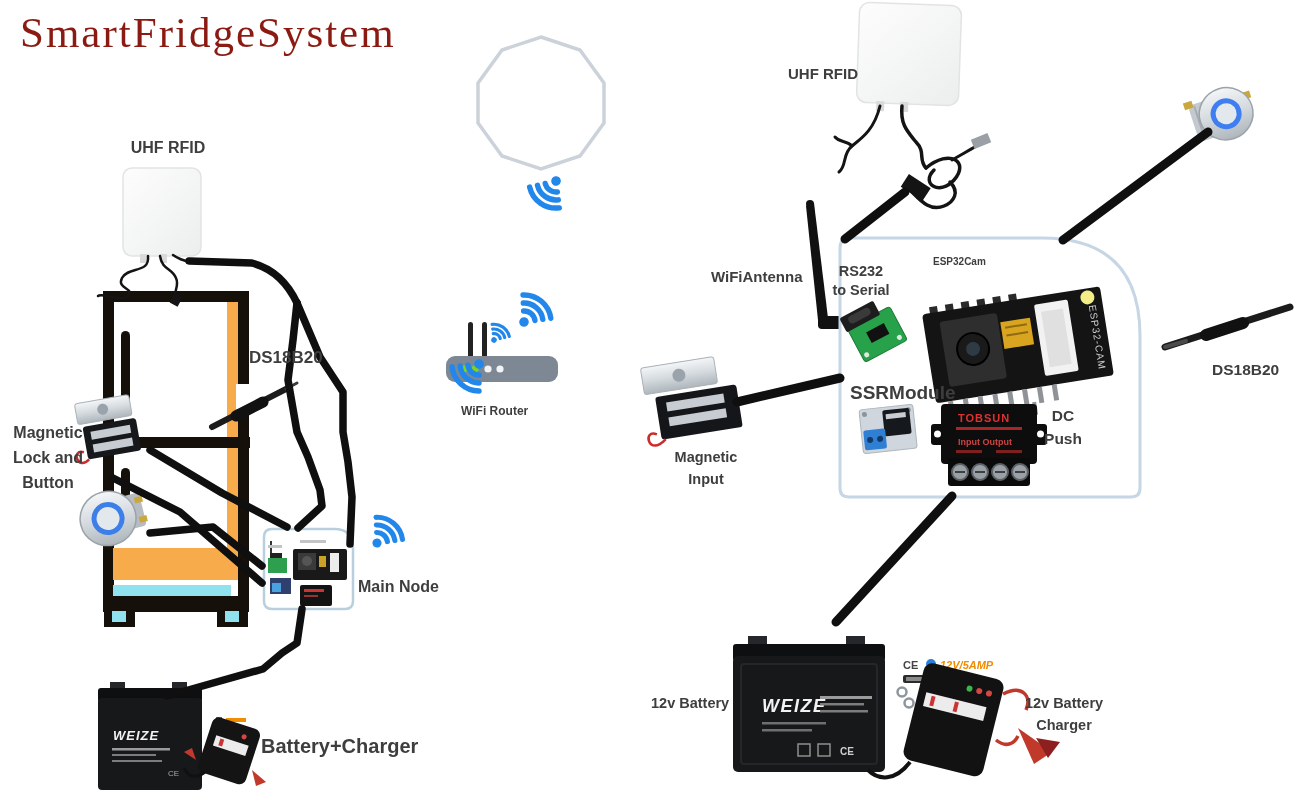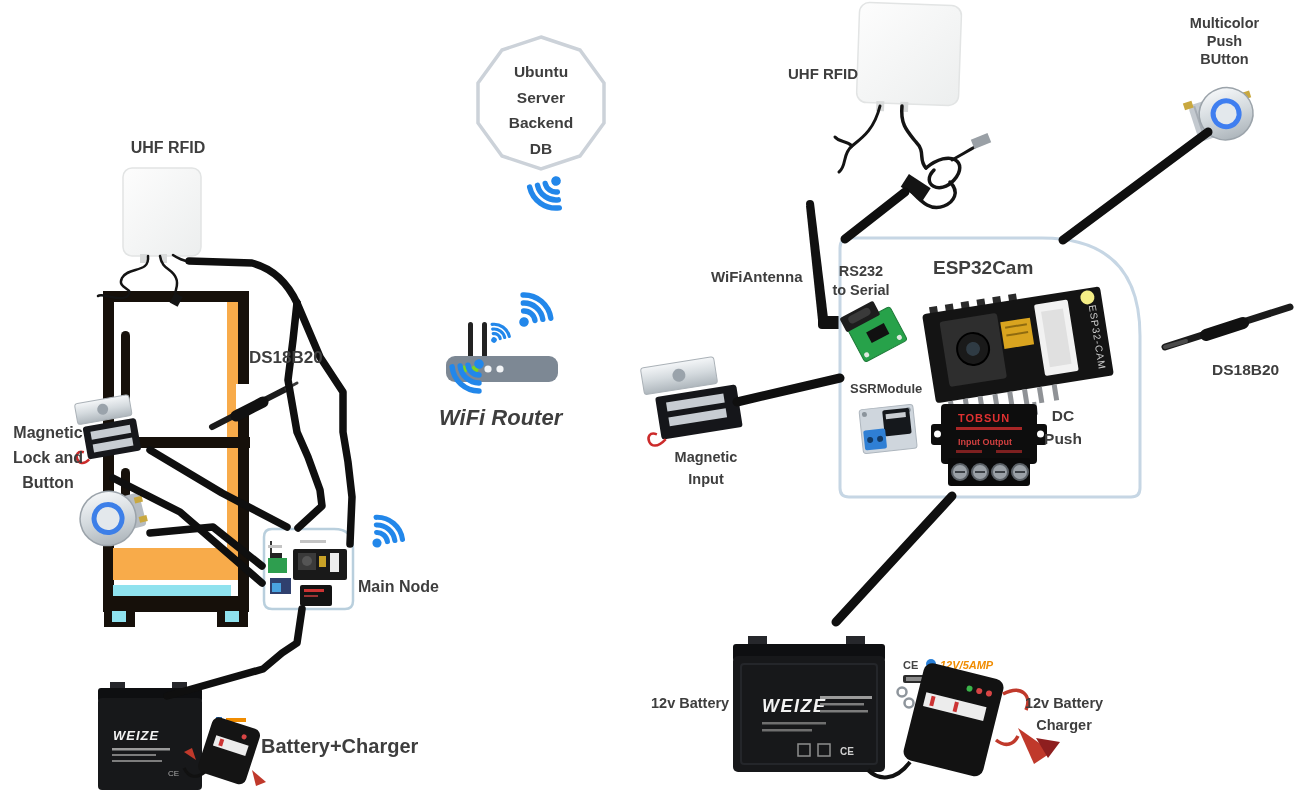--- a/index.html
+++ b/index.html
@@ -355,62 +355,52 @@
     </g>
 
     <g stroke="#0f0f0f" stroke-width="9">
       <line x1="905" y1="192" x2="845" y2="239"></line>
       <line x1="1208" y1="132" x2="1063" y2="240"></line>
       <line x1="737" y1="402" x2="840" y2="378"></line>
       <line x1="952" y1="496" x2="836" y2="622"></line>
     </g>
   </svg>
 
+  <div id="title" style="color:#8b1b12;">SmartFridgeSystem</div>
 
   <div class="label" style="left:122px;top:138px;width:92px;font-size:16px;">UHF RFID</div>
 
   <div class="label" style="left:249px;top:347px;font-size:17px;">DS18B20</div>
 
   <div class="label" style="left:2px;top:420px;width:92px;font-size:16px;line-height:25px;">
     <div>Magnetic</div>
     <div>Lock and</div>
     <div>Button</div>
   </div>
 
   <div class="label" style="left:358px;top:577px;font-size:16px;">Main Node</div>
 
   <div class="label" style="left:261px;top:734px;font-size:20px;">Battery+Charger</div>
 
-  <div class="label" style="left:481px;top:59px;width:120px;font-size:15.5px;line-height:25.5px;">
-    <div>Ubuntu</div>
-    <div>Server</div>
-    <div>Backend</div>
-    <div>DB</div>
-  </div>
-
-  <div class="label" style="left:439px;top:404px;font-size:22px;font-style:italic;">WiFi Router</div>
+
+  <div class="label" style="left:461px;top:404px;font-size:12px;">WiFi Router</div>
 
   <div class="label" style="left:788px;top:65px;font-size:15px;">UHF RFID</div>
 
-  <div class="label" style="left:1172px;top:14px;width:105px;font-size:14.5px;line-height:18px;">
-    <div>Multicolor</div>
-    <div>Push</div>
-    <div>BUtton</div>
-  </div>
 
   <div class="label" style="left:711px;top:268px;font-size:15px;text-align:right;">WiFiAntenna</div>
 
   <div class="label" style="left:828px;top:262px;width:66px;font-size:14.5px;line-height:19px;z-index:6;">
     <div>RS232</div>
     <div>to Serial</div>
   </div>
 
-  <div class="label" style="left:933px;top:256px;font-size:19px;">ESP32Cam</div>
-
-  <div class="label" style="left:850px;top:381px;font-size:13px;">SSRModule</div>
+  <div class="label" style="left:933px;top:256px;font-size:10px;">ESP32Cam</div>
+
+  <div class="label" style="left:850px;top:381px;font-size:19px;">SSRModule</div>
 
   <div class="label" style="left:1042px;top:404px;width:42px;font-size:15.5px;line-height:23px;">
     <div>DC</div>
     <div>Push</div>
   </div>
 
   <div class="label" style="left:668px;top:446px;width:76px;font-size:14.5px;line-height:22px;">
     <div>Magnetic</div>
     <div>Input</div>
   </div>

